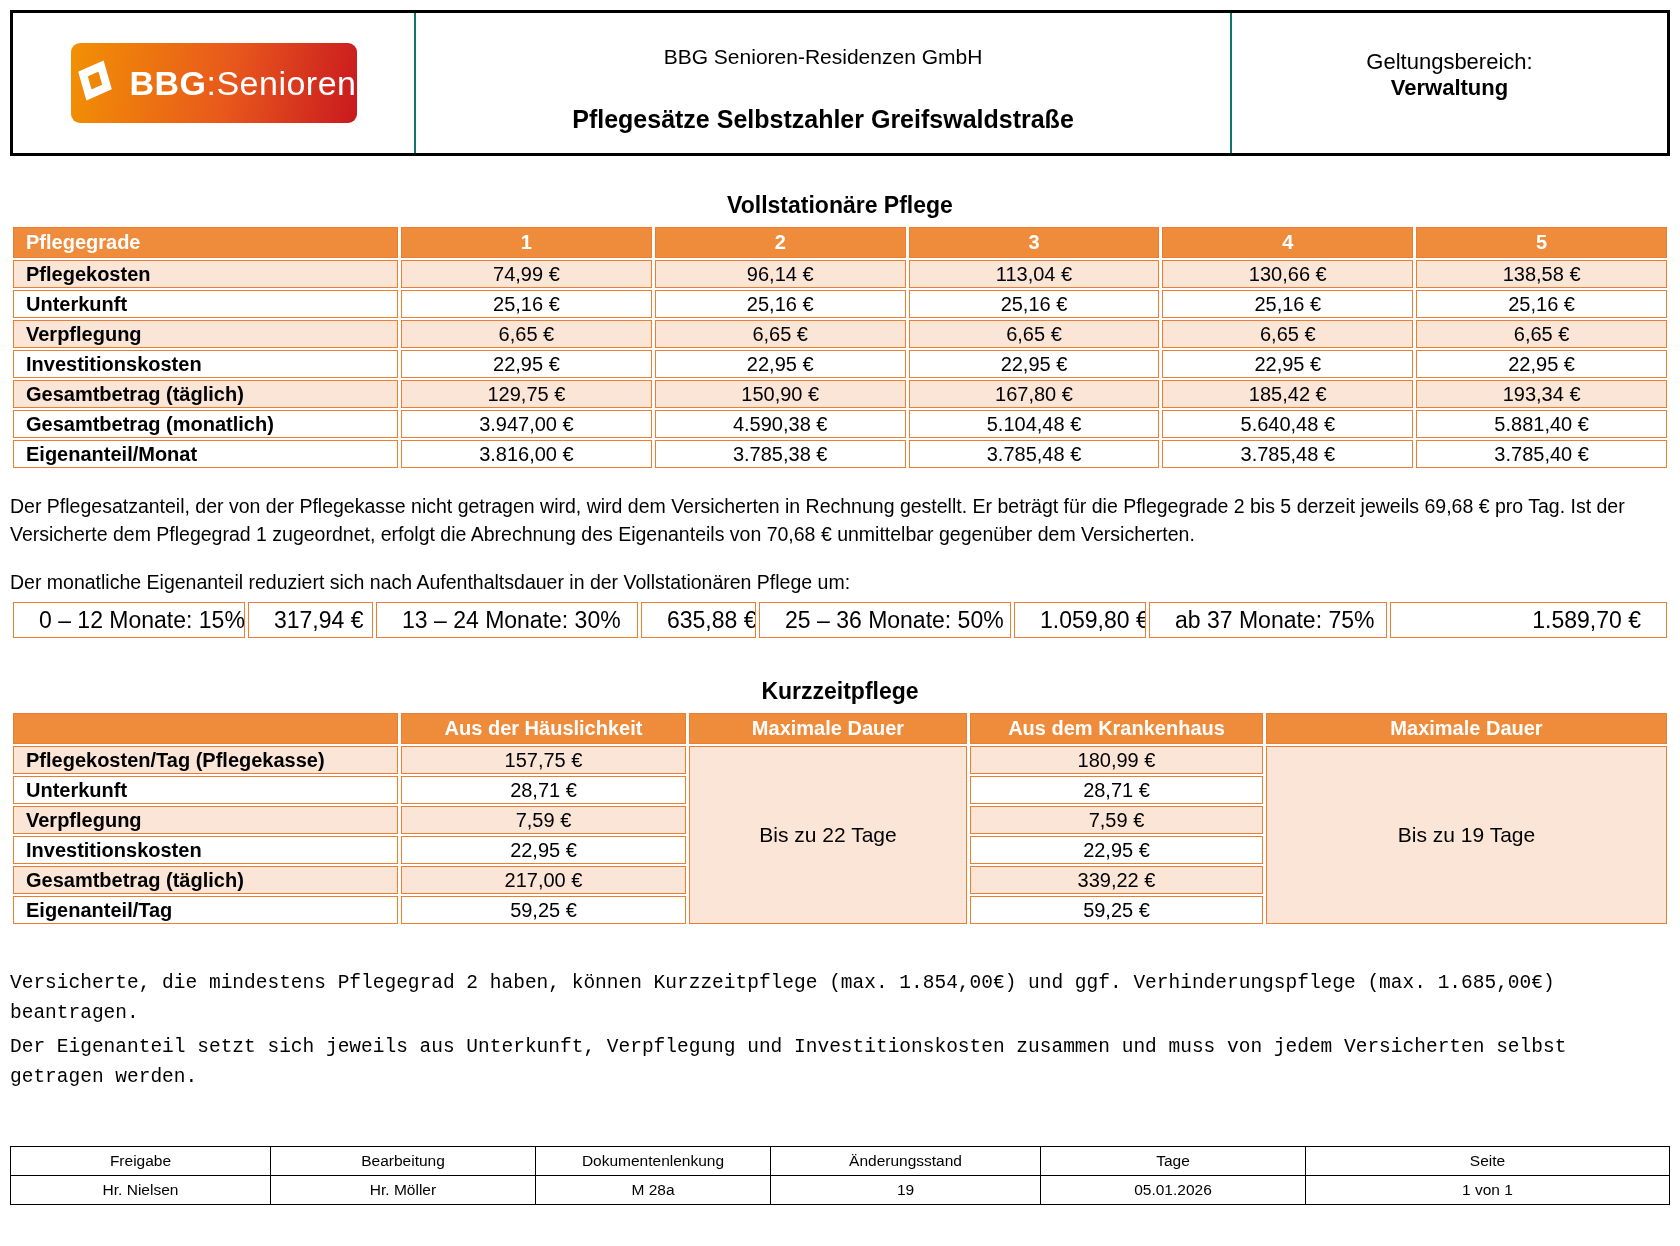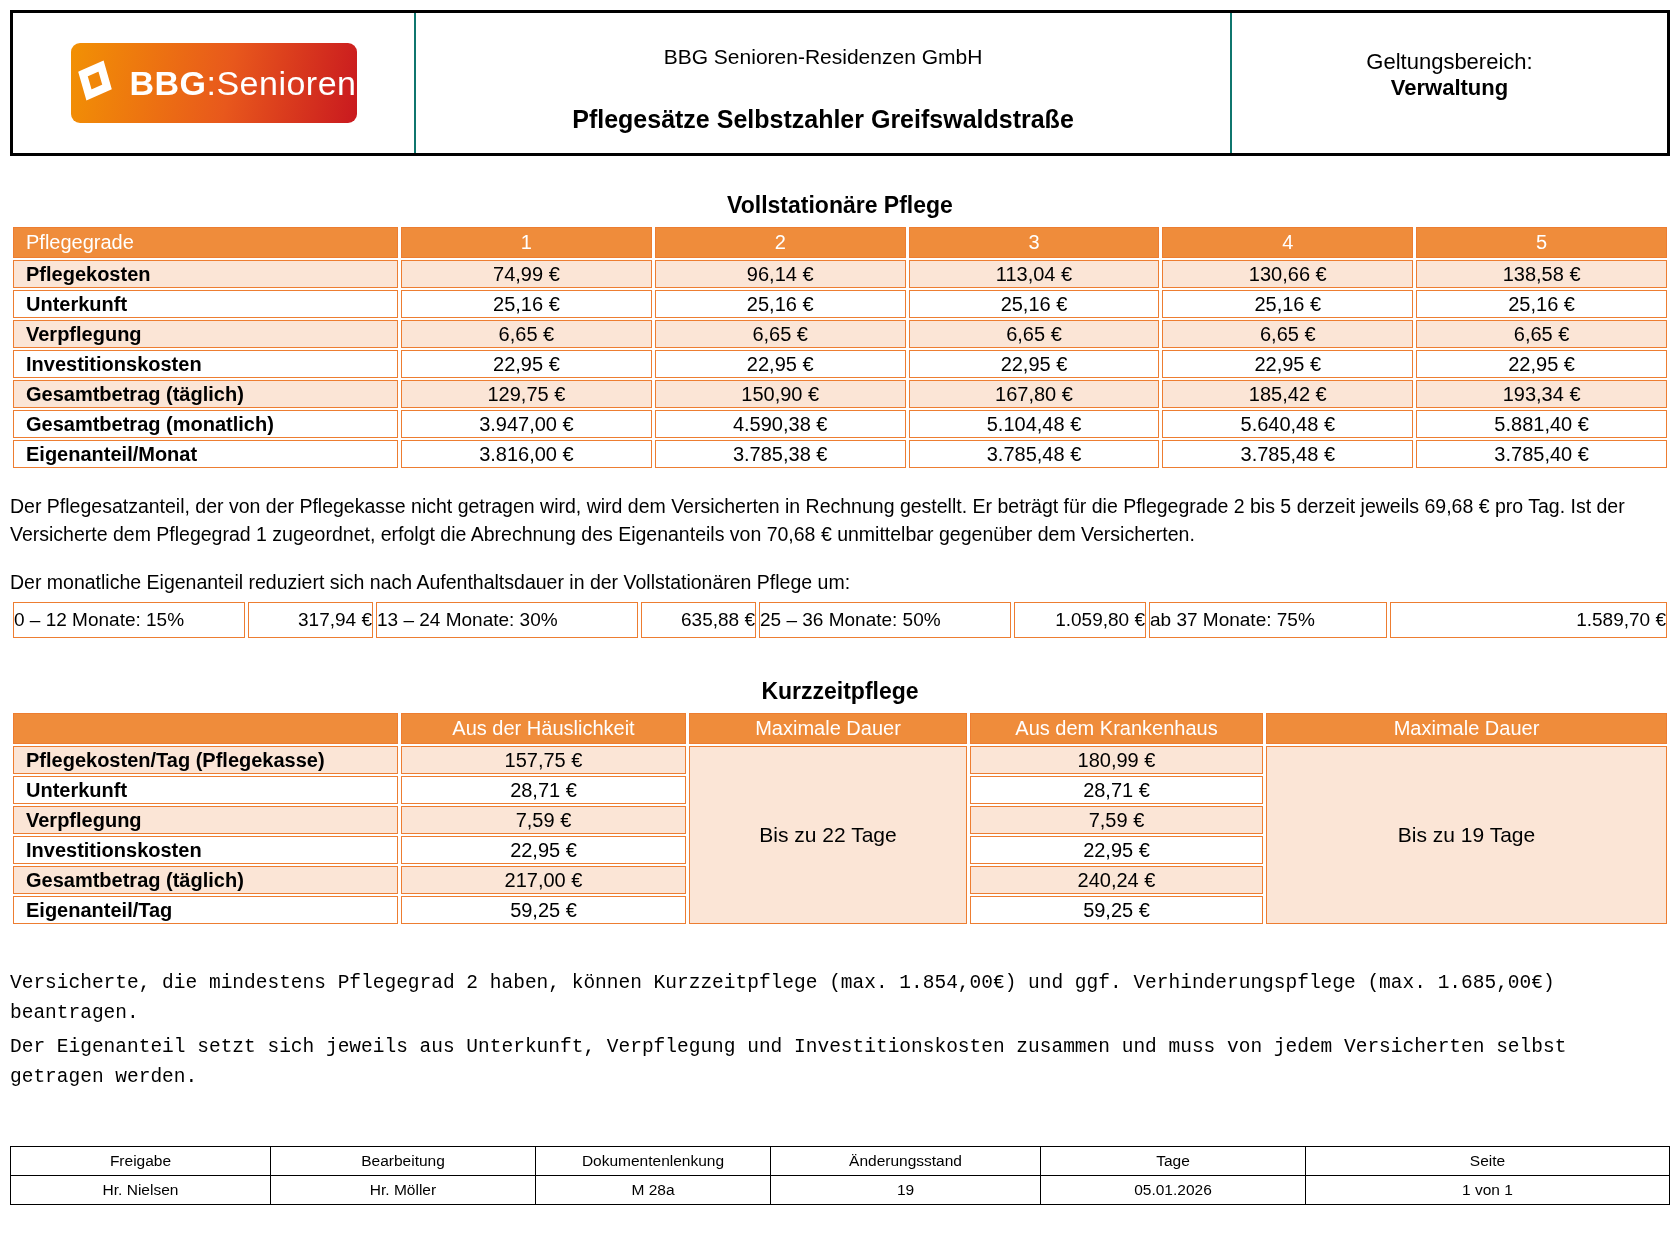--- a/index.html
+++ b/index.html
@@ -41,21 +41,21 @@
   
   table.orange {
     width:100%; border-collapse:separate; border-spacing:3px 2px;
     margin-top:6px; table-layout:fixed;
   }
   table.orange th, table.orange td {
     border:1px solid #ED7D31; font-size:20px; padding:0 8px;
     overflow:hidden; white-space:nowrap;
   }
   table.orange th {
-    background:#EF8C3B; color:#fff; font-weight:400; height:31px;
+    background:#EF8C3B; color:#fff; font-weight:700; height:31px;
     text-align:center;
   }
   table.orange th.row-head { text-align:left; padding-left:12px; }
   table.orange td { height:28px; text-align:center; background:#fff; }
   table.orange td.row-label { text-align:left; padding-left:12px; font-weight:700; }
   table.orange tr.shade td { background:#FBE5D6;margin-left:42px; }
   table.orange td.merged { background:#fff; font-size:21px; vertical-align:middle; }
 
   
   .note { font-size:19.5px; line-height:28px; margin:0; }
@@ -63,22 +63,22 @@
   .note-intro { margin-top:20px; }
   .note-block2 p { margin:0 0 4px 0; line-height:30px; }
   .note-block2 { margin-top:42px;font-family:Liberation Mono, monospace; }
 
   
   table.reduction {
     width:100%; border-collapse:separate; border-spacing:3px 0;
     margin-top:6px; table-layout:fixed;
   }
   table.reduction td {
-    border:1px solid #ED7D31; height:36px; font-size:19px;
-    background:#fff; padding:0 0; white-space:nowrap; overflow:hidden;
+    border:1px solid #ED7D31; height:36px; font-size:23px;
+    background:#fff; padding:0 25px; white-space:nowrap; overflow:hidden;
   }
   table.reduction td.r-label { text-align:left; }
   table.reduction td.r-value { text-align:right; font-weight:400; }
 
   
   table.footer-tbl {
     width:100%; border-collapse:collapse; margin-top:54px; table-layout:fixed;
   }
   table.footer-tbl td {
     border:1px solid #000; height:29px; font-size:15.5px; text-align:center;
@@ -252,21 +252,21 @@
       <td>7,59 €</td>
     </tr>
     <tr>
       <td class="row-label">Investitionskosten</td>
       <td>22,95 €</td>
       <td>22,95 €</td>
     </tr>
     <tr class="shade">
       <td class="row-label">Gesamtbetrag (täglich)</td>
       <td>217,00 €</td>
-      <td>240,24 €</td>
+      <td>339,22 €</td>
     </tr>
     <tr>
       <td class="row-label">Eigenanteil/Tag</td>
       <td>59,25 €</td>
       <td>59,25 €</td>
     </tr>
   </tbody>
     </table>
 
   <div class="note-block2">

